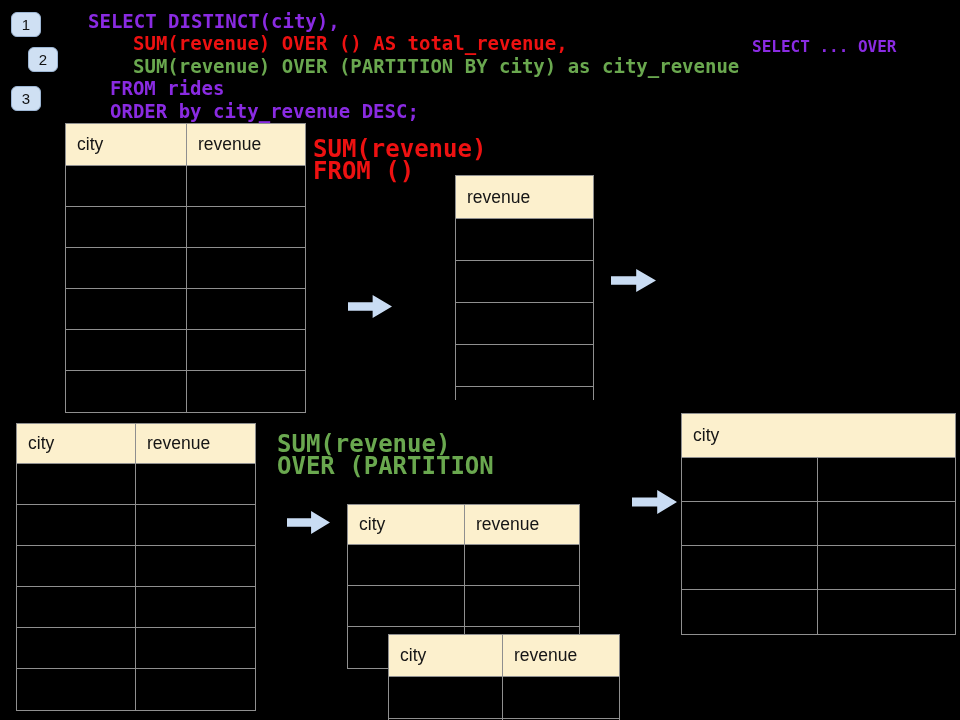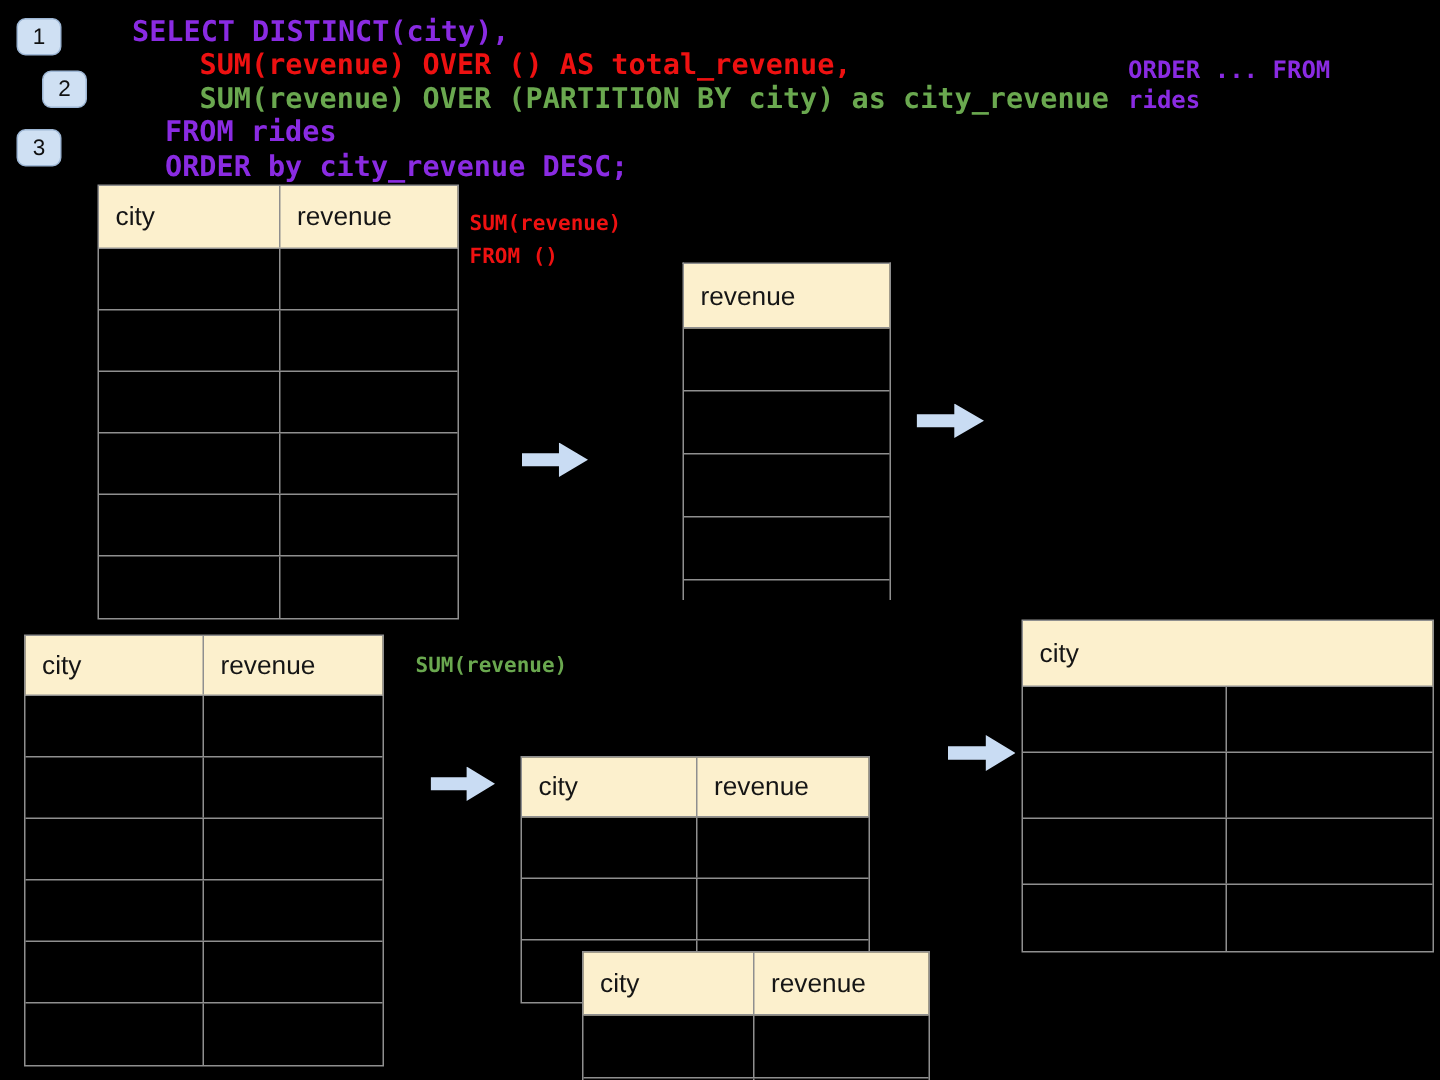--- a/index.html
+++ b/index.html
@@ -21,21 +21,21 @@
   
   .mono{font-family:"DejaVu Sans Mono","Liberation Mono",monospace;font-weight:bold;white-space:pre;}
   #sql-code{position:absolute;left:88px;top:10px;font-size:19px;line-height:22.4px;}
   .indent-0{padding-left:0}
   .indent-1{padding-left:22px}
   .indent-2{padding-left:45px}
   .c-purple{color:var(--purple)}
   .c-red{color:var(--red)}
   .c-green{color:var(--green)}
   #side-note{position:absolute;left:752px;top:37px;font-size:16px;line-height:20px;}
-  .ann{position:absolute;font-size:14px;line-height:22px;}
+  .ann{position:absolute;font-size:24px;line-height:22px;}
   #label-total{left:313px;top:138px;}
   #label-partition{left:277px;top:433px;}
   
   .arrow{
     position:absolute;background:var(--arrow);
     clip-path:polygon(0 31%,56% 31%,56% 0,100% 50%,56% 100%,56% 69%,0 69%);
   }
   #arrow-1{left:348px;top:295px;width:44px;height:23px}
   #arrow-2{left:611px;top:269px;width:45px;height:23px}
   #arrow-3{left:287px;top:511px;width:43px;height:23px}
@@ -68,24 +68,24 @@
 <body>
 
 <div id="canvas">
 
   <div class="badge" id="badge-1">1</div>
   <div class="badge" id="badge-2">2</div>
   <div class="badge" id="badge-3">3</div>
 
   <div id="sql-code" class="mono"><div class="code-line indent-0 c-purple">SELECT DISTINCT(city),</div><div class="code-line indent-2 c-red">SUM(revenue) OVER () AS total_revenue,</div><div class="code-line indent-2 c-green">SUM(revenue) OVER (PARTITION BY city) as city_revenue</div><div class="code-line indent-1 c-purple">FROM rides</div><div class="code-line indent-1 c-purple">ORDER by city_revenue DESC;</div></div>
 
-  <div id="side-note" class="mono c-purple"><div>ORDER ... FROM</div><div>rides</div></div>
+  <div id="side-note" class="mono c-purple"><div>SELECT ... OVER</div></div>
 
   <div id="label-total" class="ann mono c-red"><div>SUM(revenue)</div><div>FROM ()</div></div>
-  <div id="label-partition" class="ann mono c-green"><div>SUM(revenue)</div></div>
+  <div id="label-partition" class="ann mono c-green"><div>SUM(revenue)</div><div>OVER (PARTITION</div></div>
 
   <div class="arrow" id="arrow-1"></div>
   <div class="arrow" id="arrow-2"></div>
   <div class="arrow" id="arrow-3"></div>
   <div class="arrow" id="arrow-4"></div>
 
   <div class="tbl" id="tbl-source-top">
       <div class="thead" style="height: 42px;">
         <div class="hcell" style="width: 121px;">city</div>
         <div class="hcell" style="width: 117px;">revenue</div>

